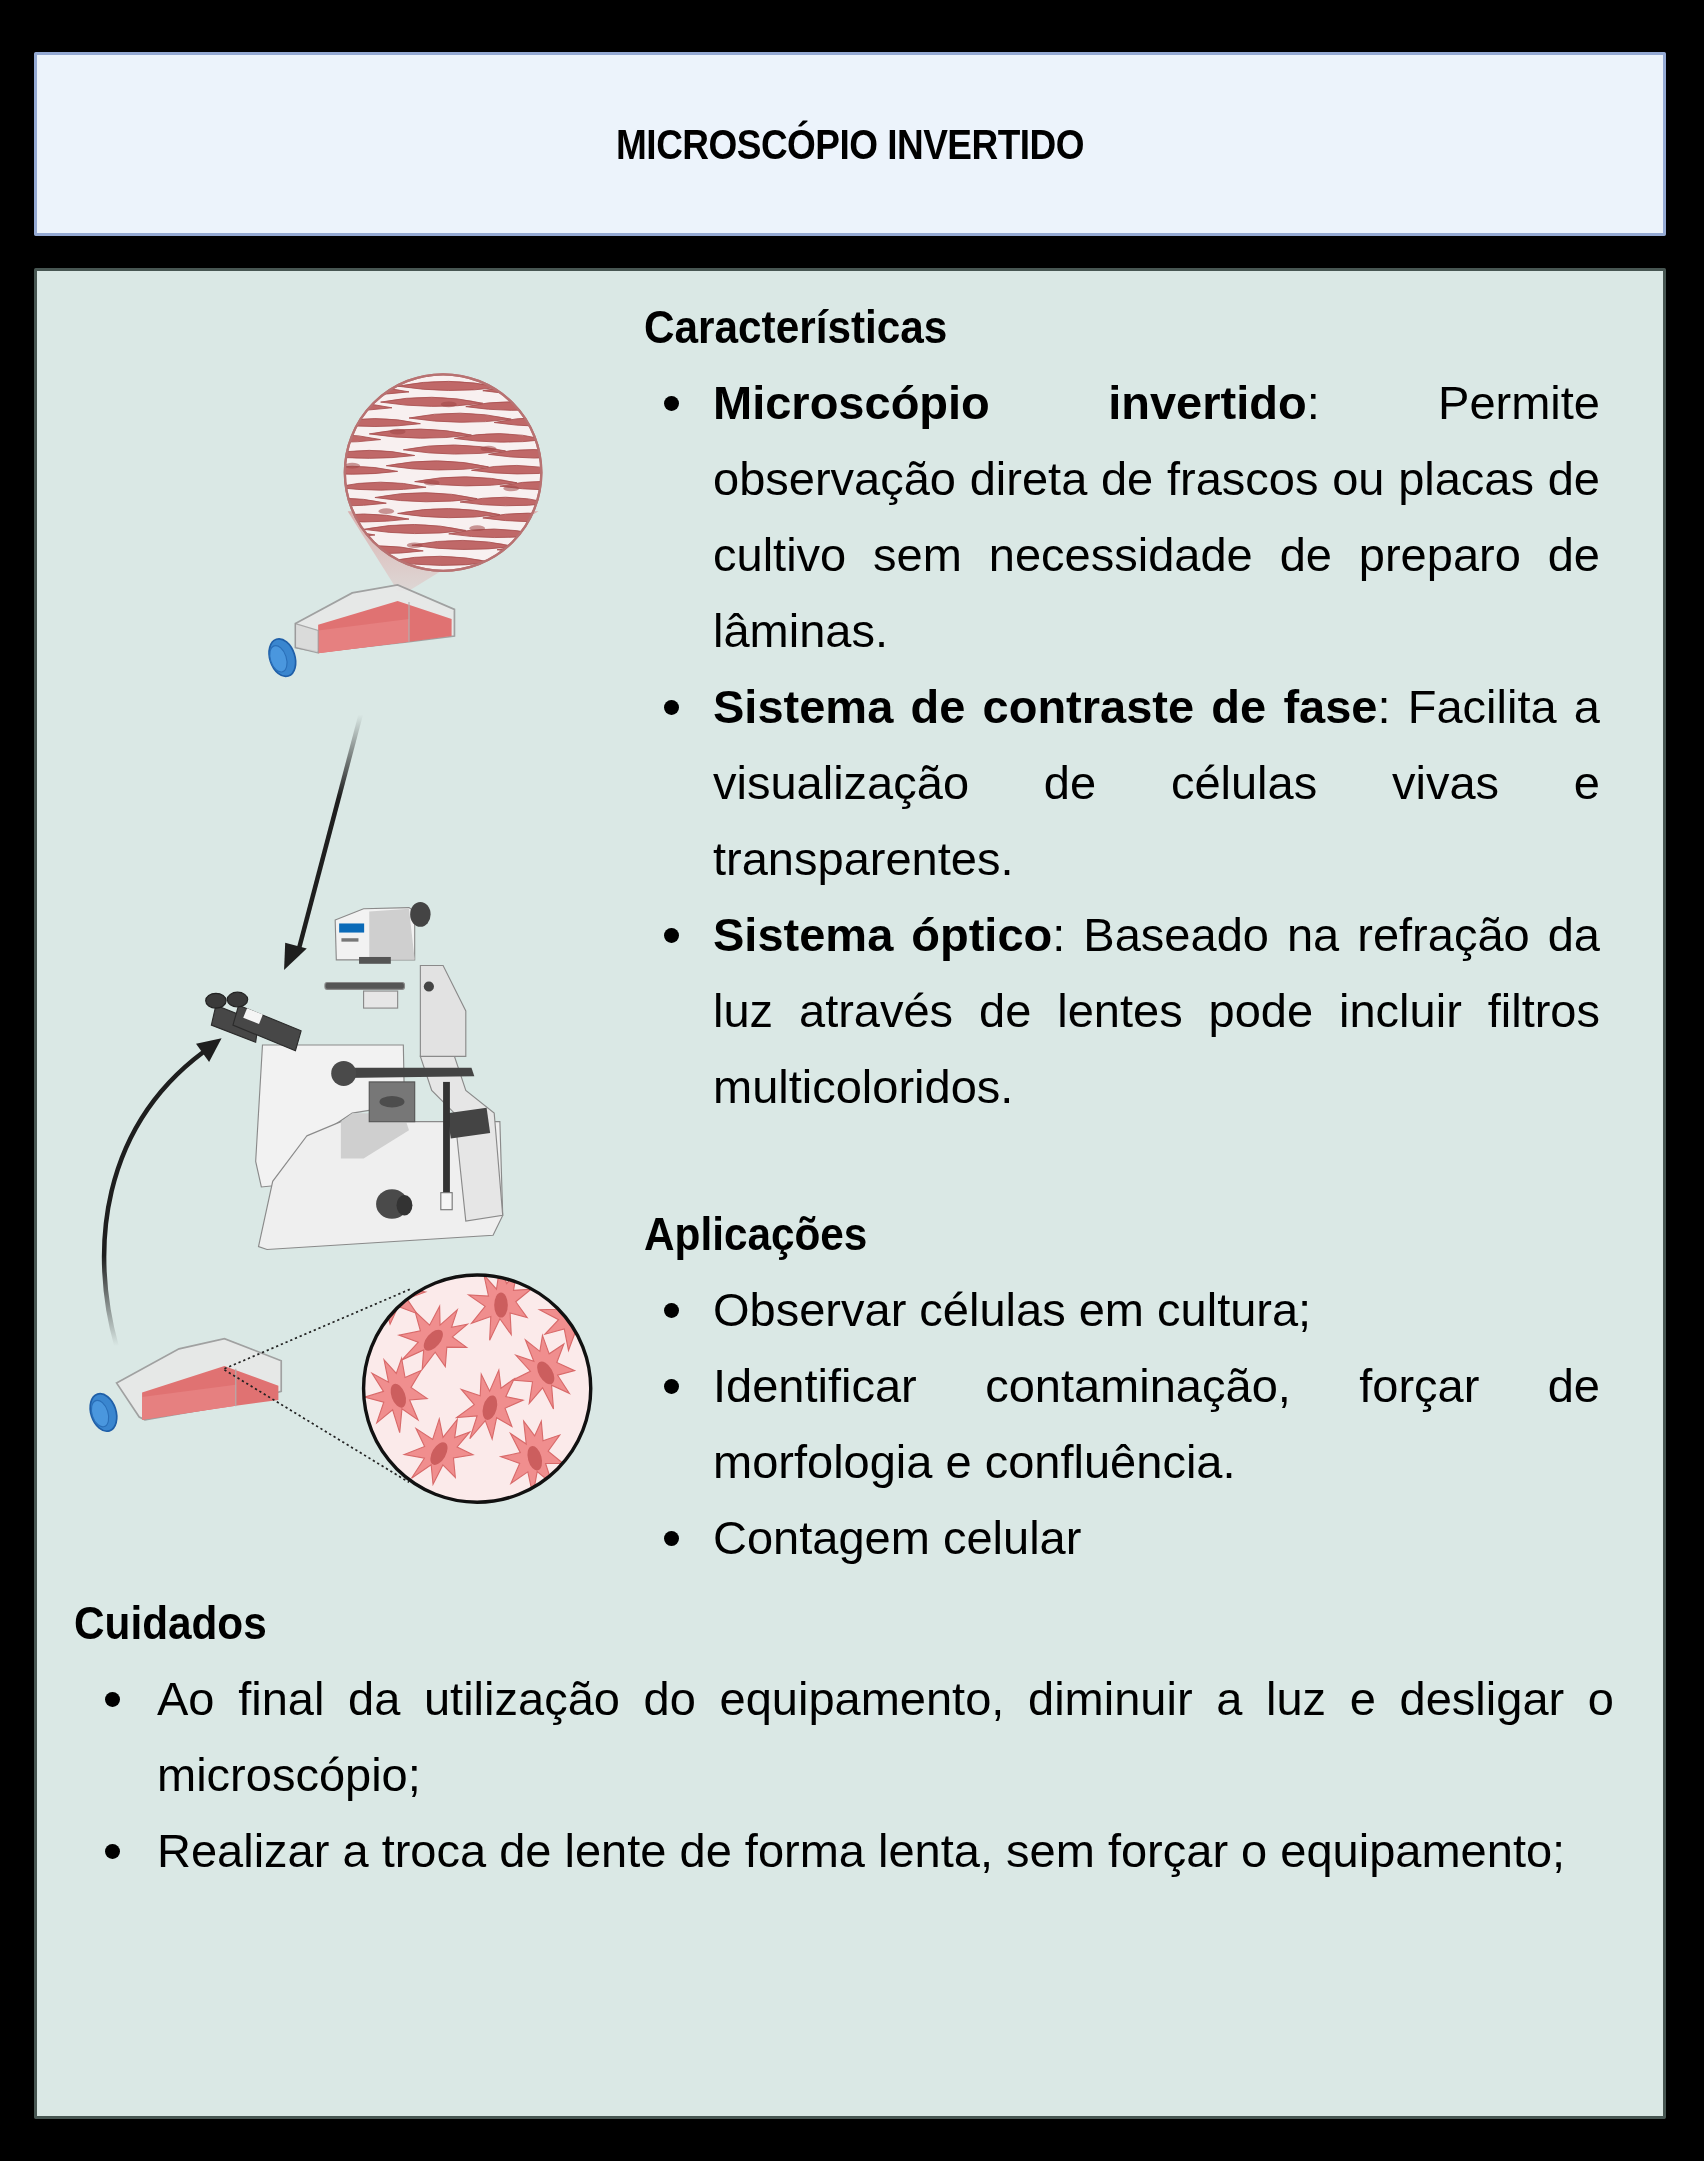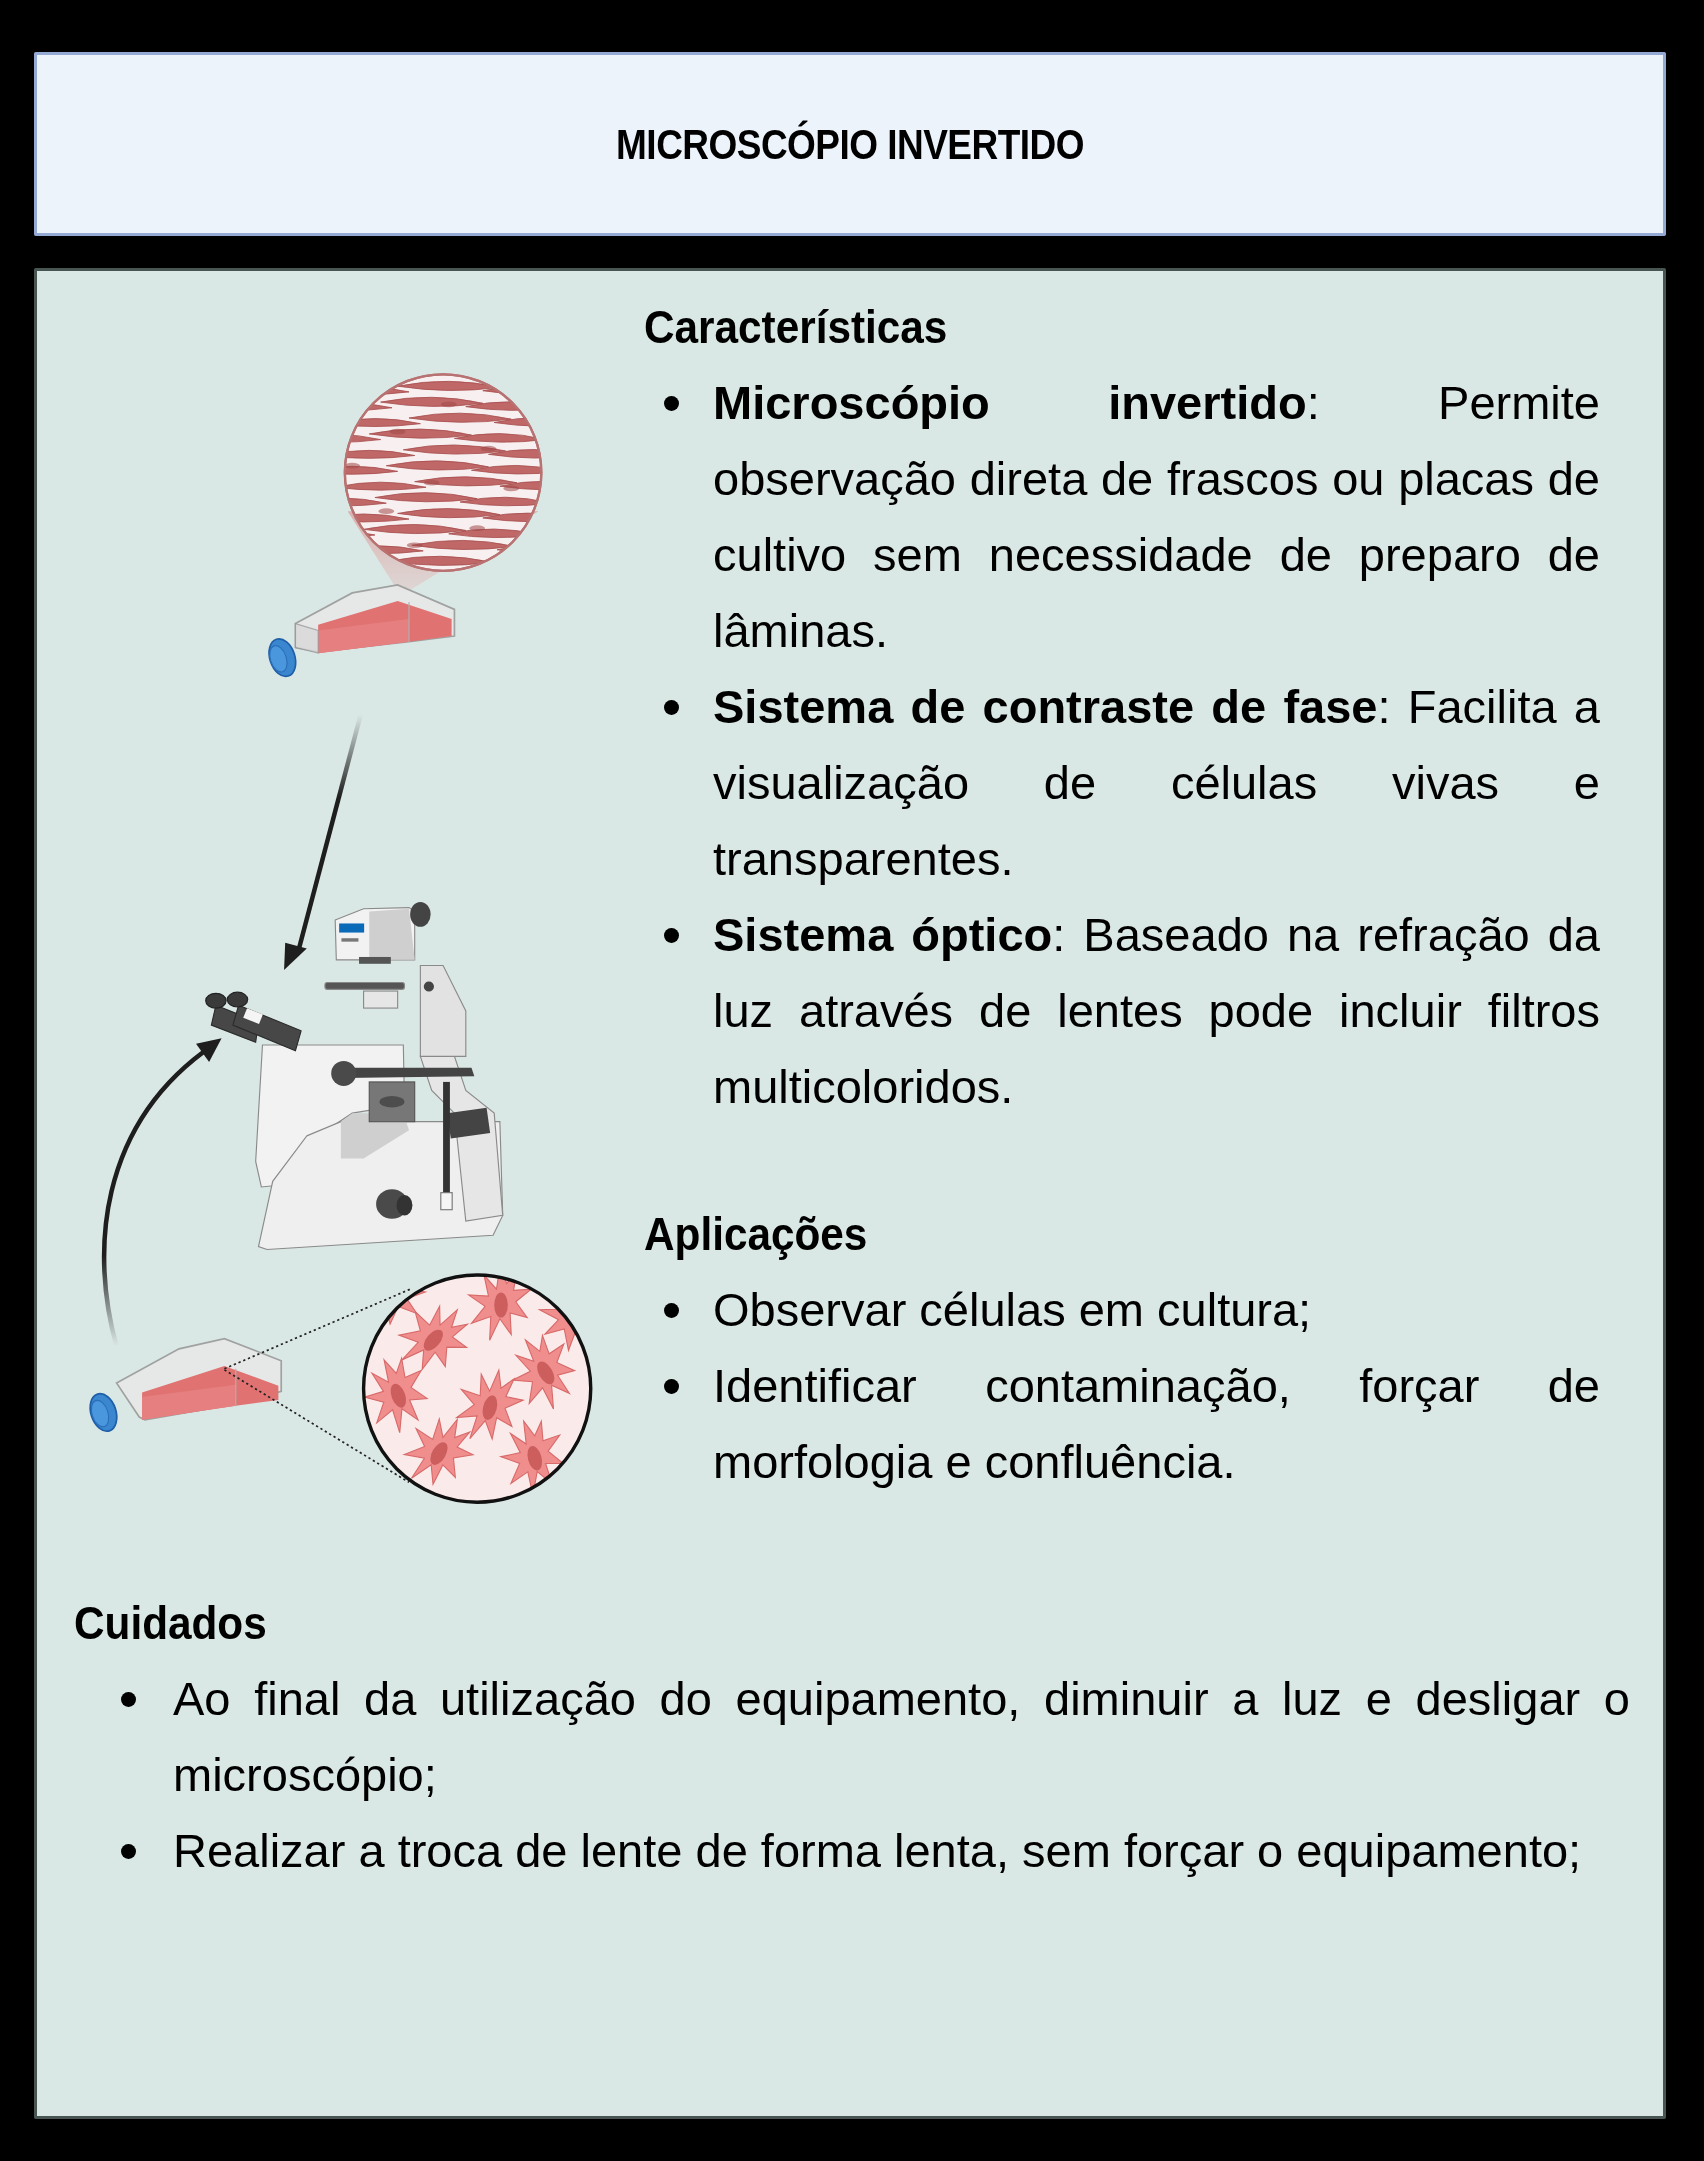--- a/index.html
+++ b/index.html
@@ -250,25 +250,29 @@
 
 <ul class="blist" style="left:713px; top:1272px; width:887px;">
   <li>
     <span class="bullet" style="left:-49px;"></span>
     <span class="txt">Observar células em cultura;</span>
   </li>
   <li>
     <span class="bullet" style="left:-49px;"></span>
     <span class="txt">Identificar contaminação, forçar de morfologia e confluência.</span>
   </li>
+  <li>
+    <span class="bullet" style="left:-49px;"></span>
+    <span class="txt">Contagem celular</span>
+  </li>
 </ul>
 
 <div class="section-title" style="left:74px; top:1585px;">Cuidados</div>
 
-<ul class="blist" style="left:173px; top:1661px; width:1457px;">
+<ul class="blist" style="left:157px; top:1661px; width:1457px;">
   <li>
     <span class="bullet" style="left:-52px;"></span>
     <span class="txt"> Ao final da utilização do equipamento, diminuir a luz e desligar o microscópio;</span>
   </li>
   <li>
     <span class="bullet" style="left:-52px;"></span>
     <span class="txt">Realizar a troca de lente  de forma lenta, sem  forçar  o equipamento;</span>
   </li>
 </ul>
 

